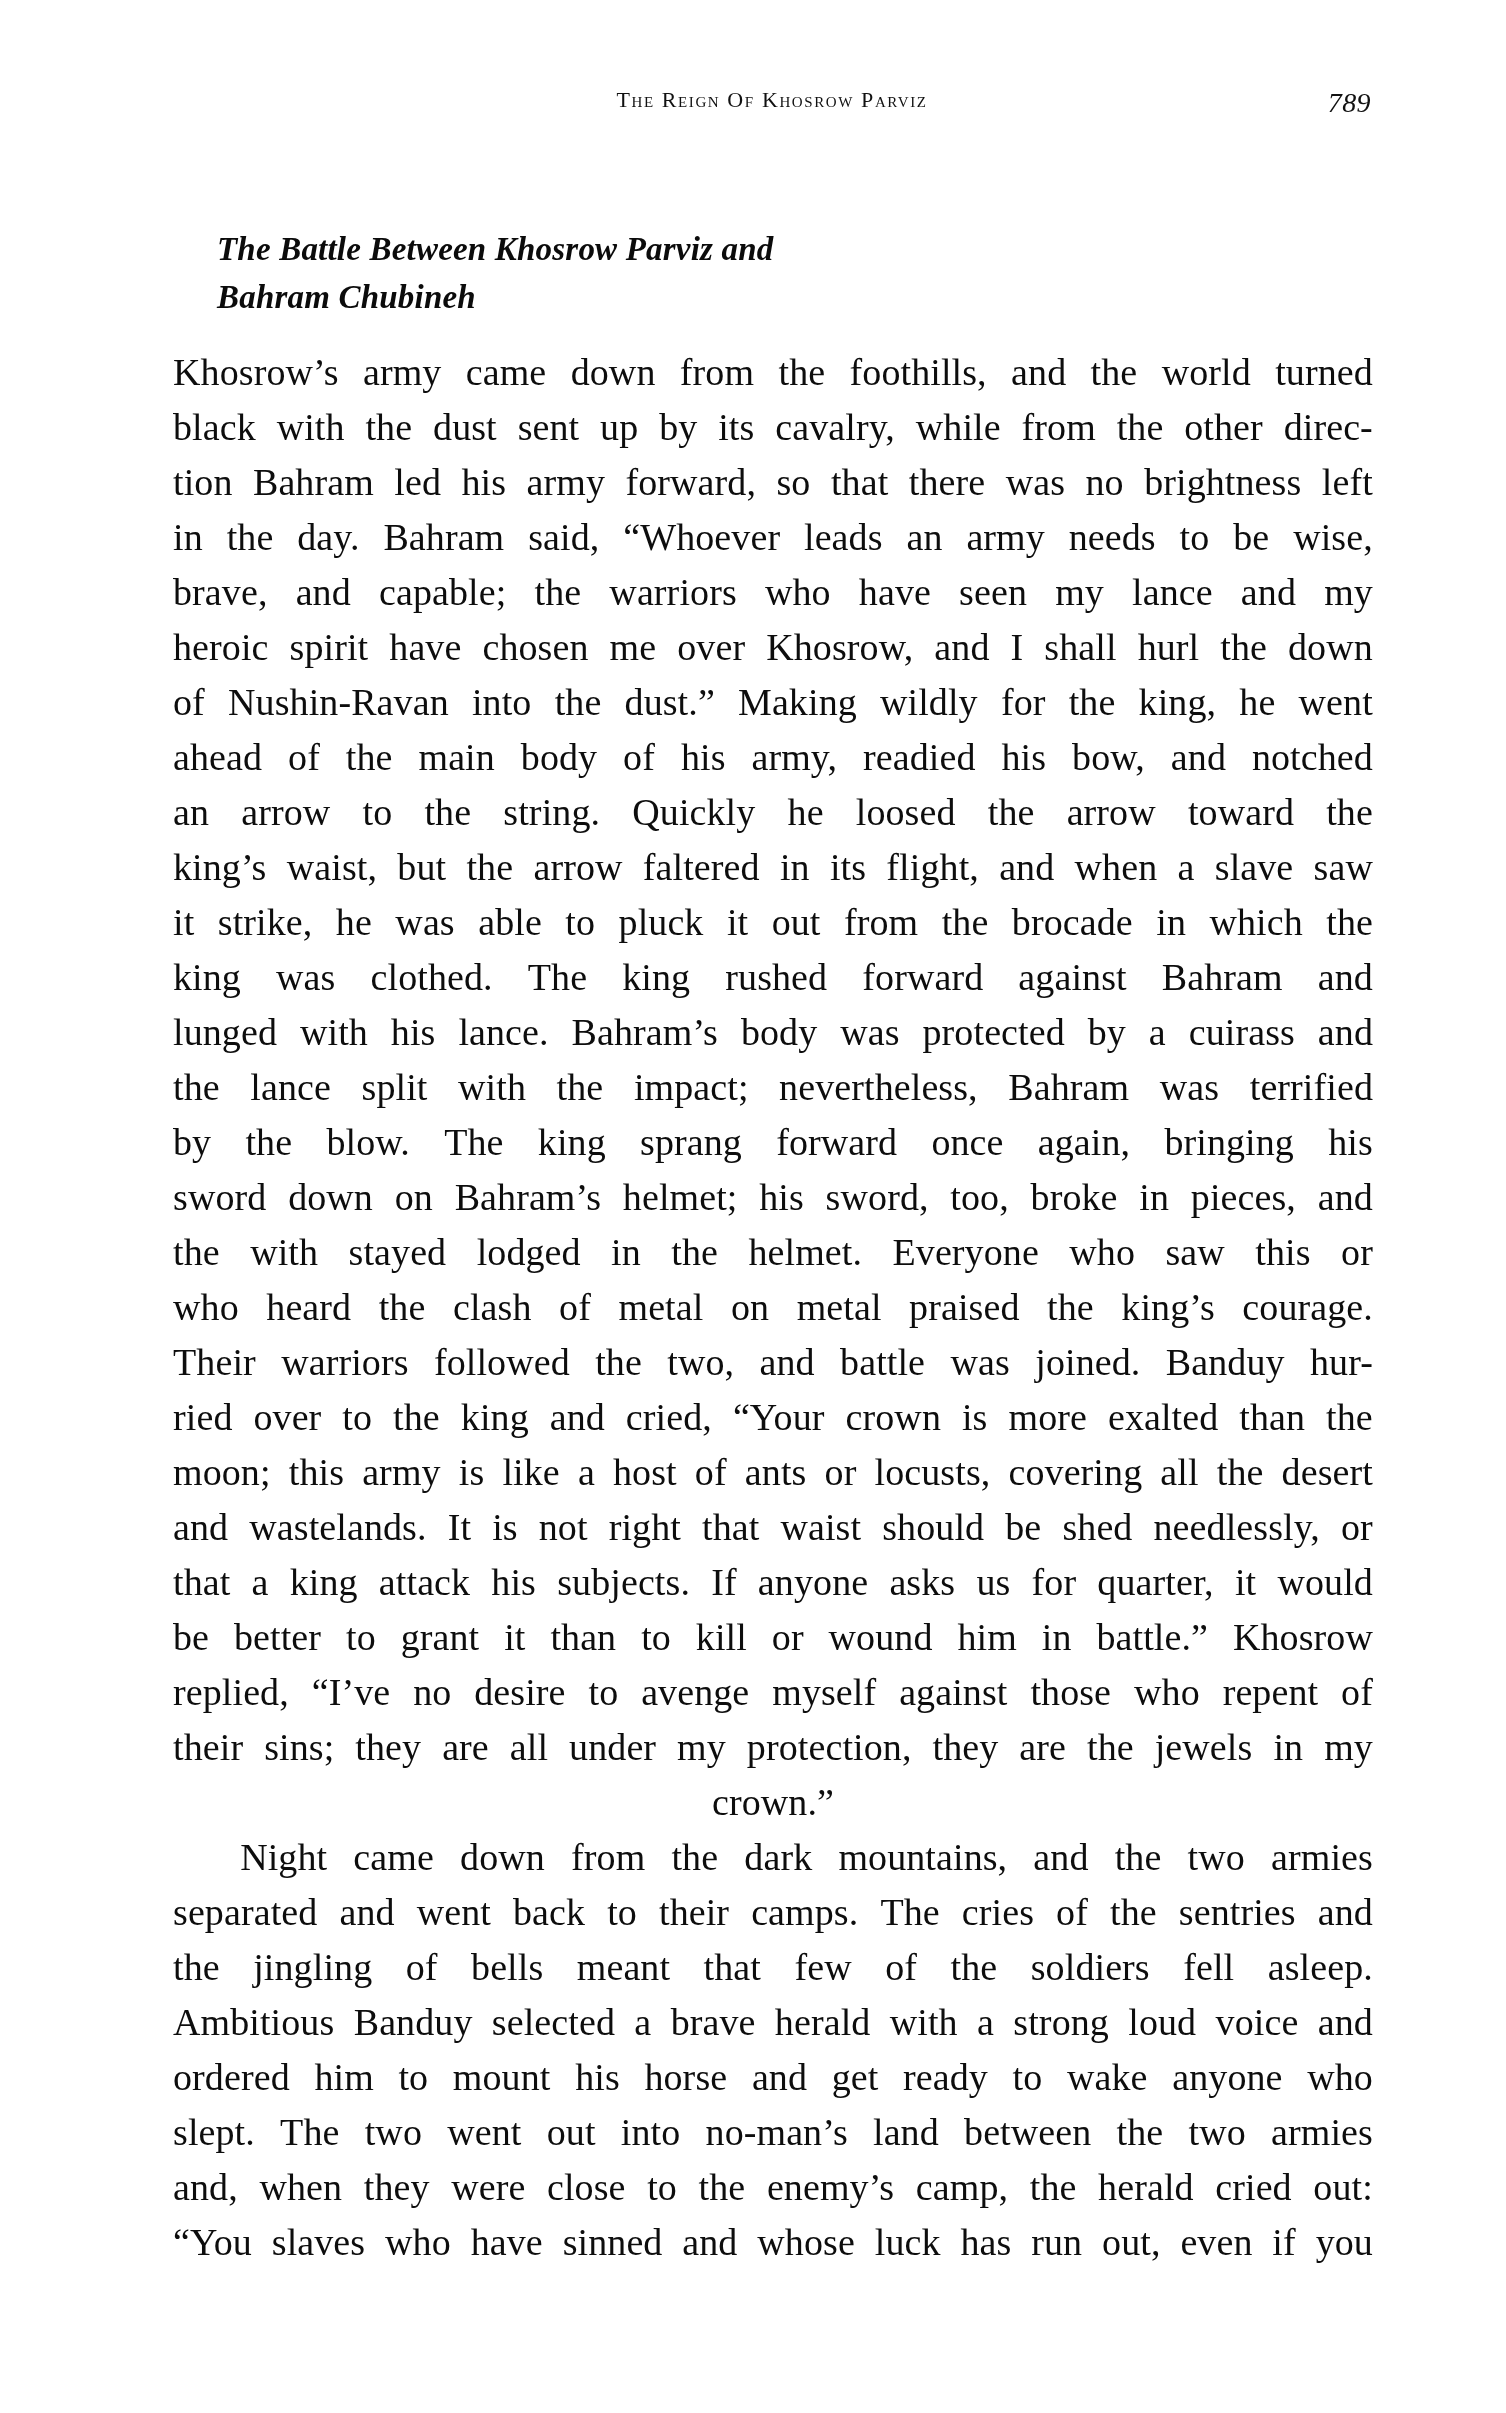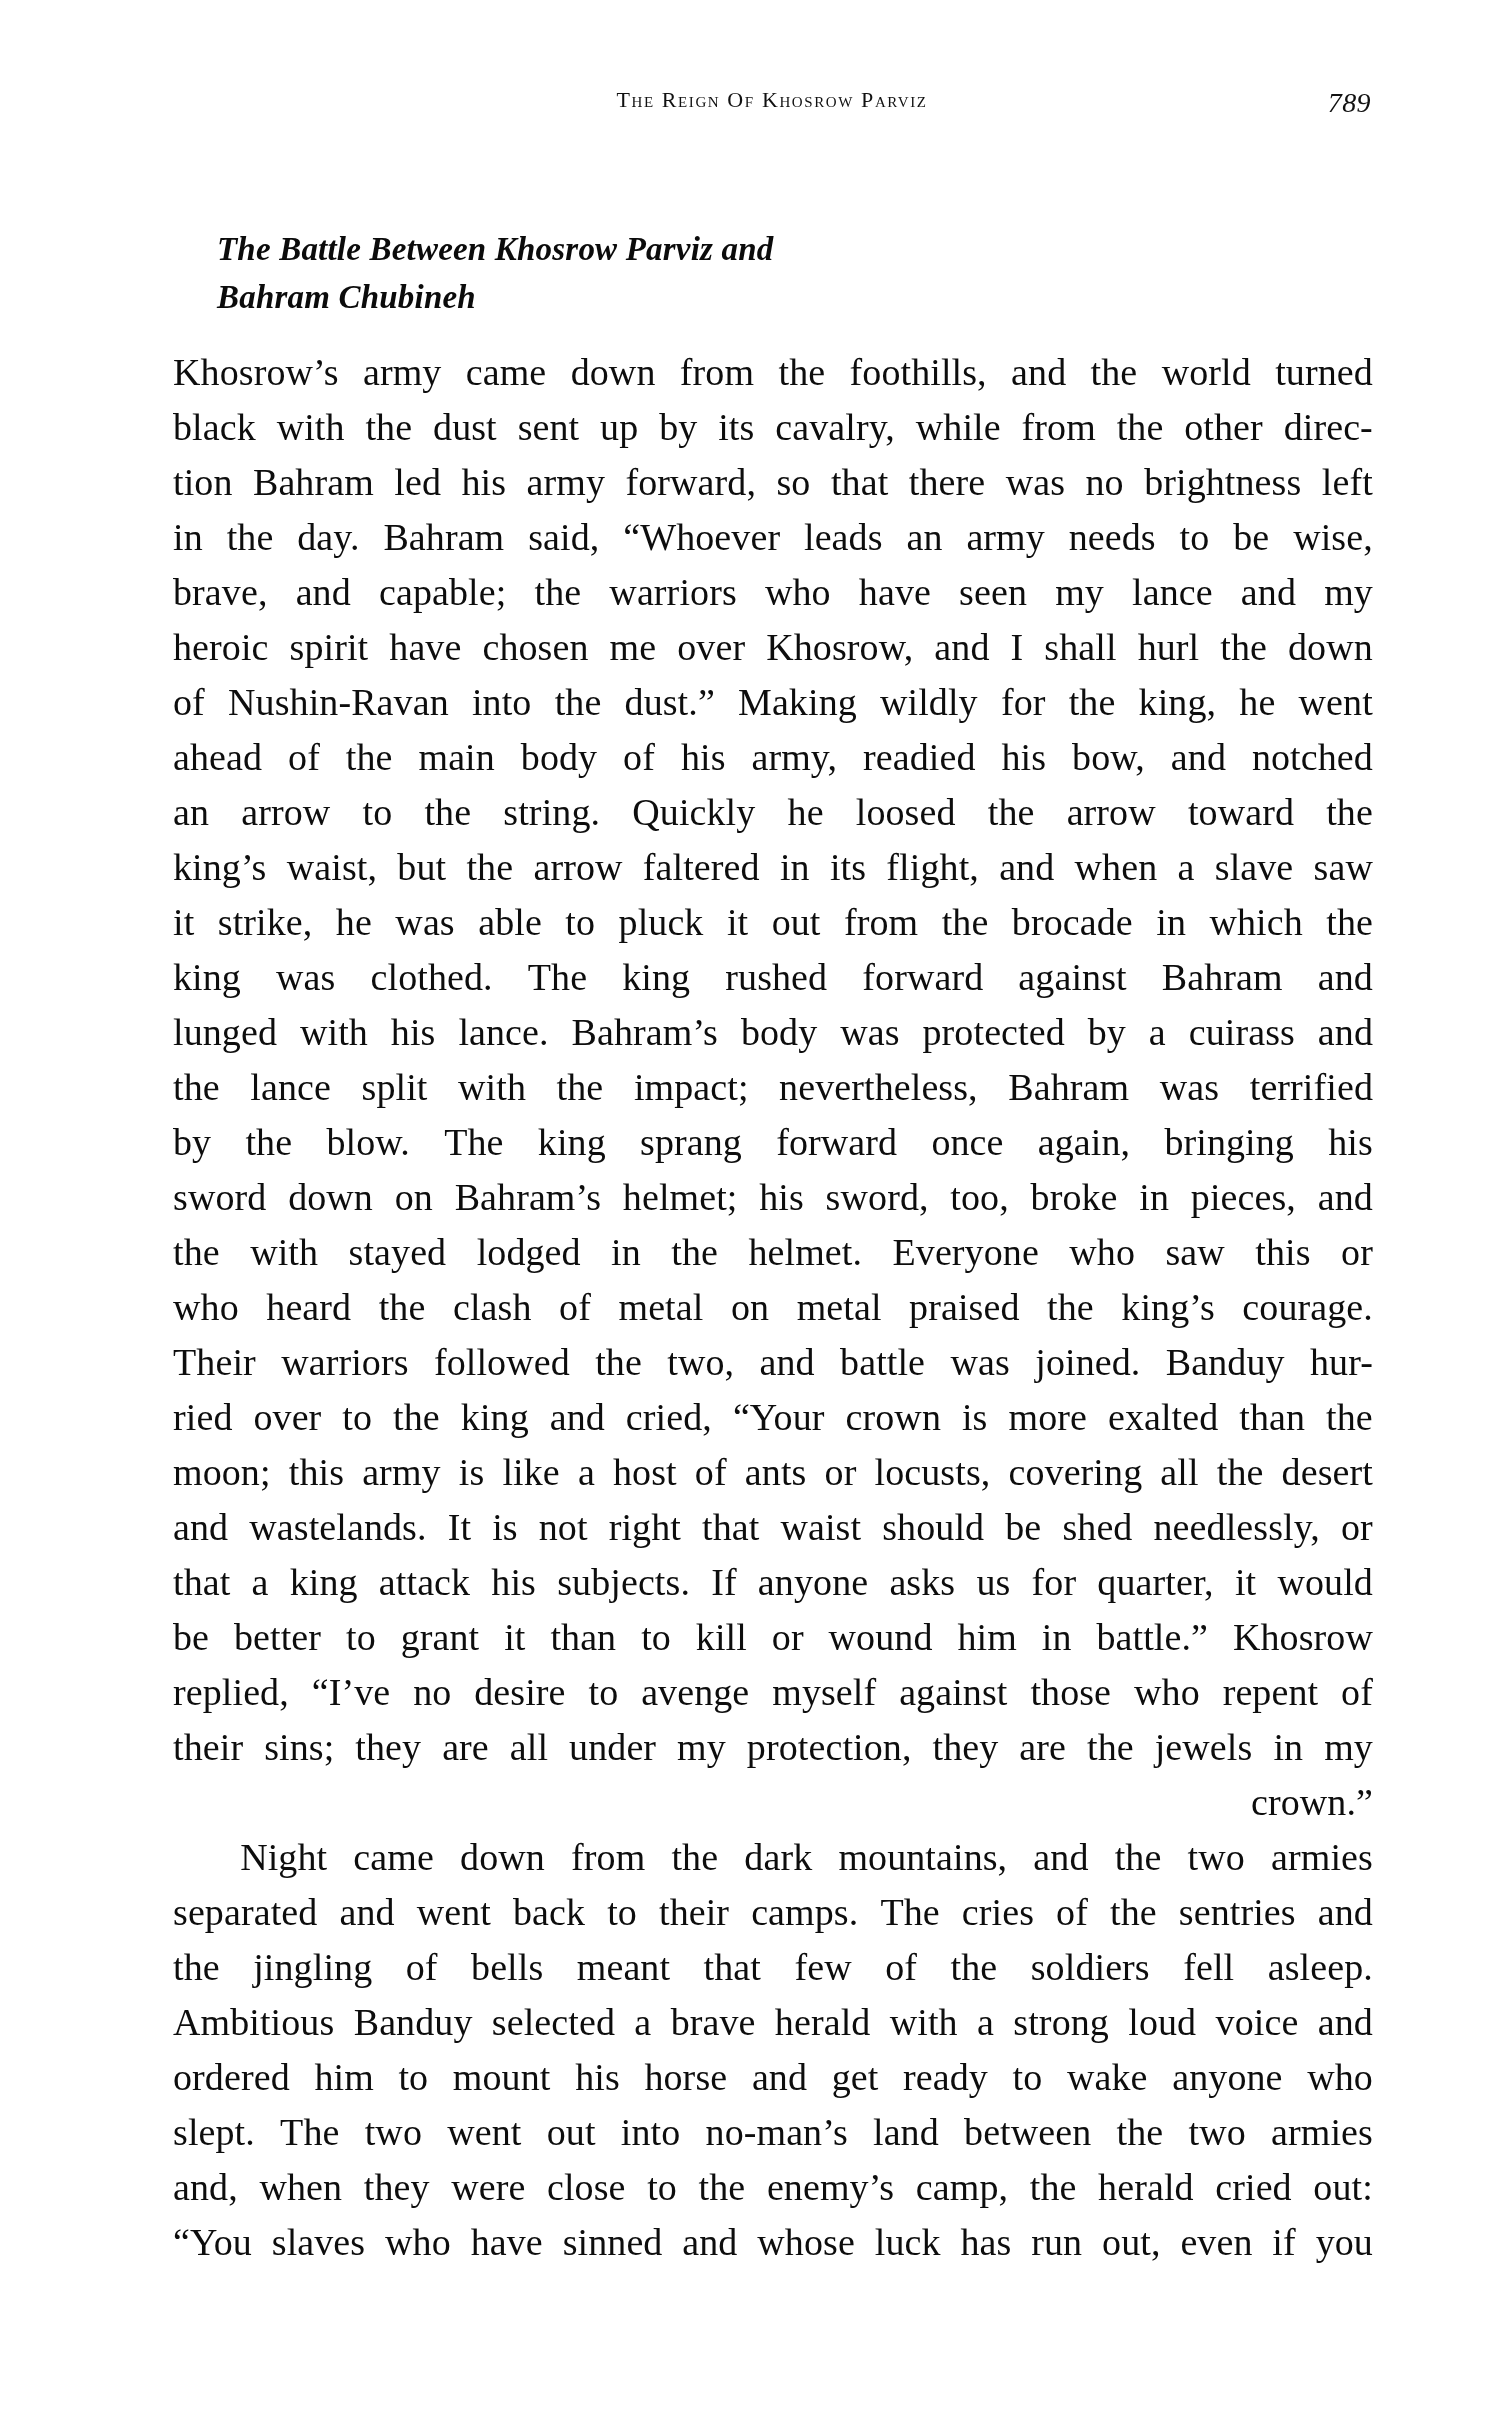--- a/index.html
+++ b/index.html
@@ -91,21 +91,21 @@
   
   .line {
     display: flex;
     justify-content: space-between;
     white-space: pre;
     height: 55px;
     align-items: baseline;
     overflow: hidden;
   }
   .line.last {
-    justify-content: flex-end;
+    justify-content: center;
   }
   .line.indent::before {
     content: "";
     display: inline-block;
     width: 41px;
     flex: 0 0 41px;
   }
   .line > .w {
     display: inline-block;
   }

